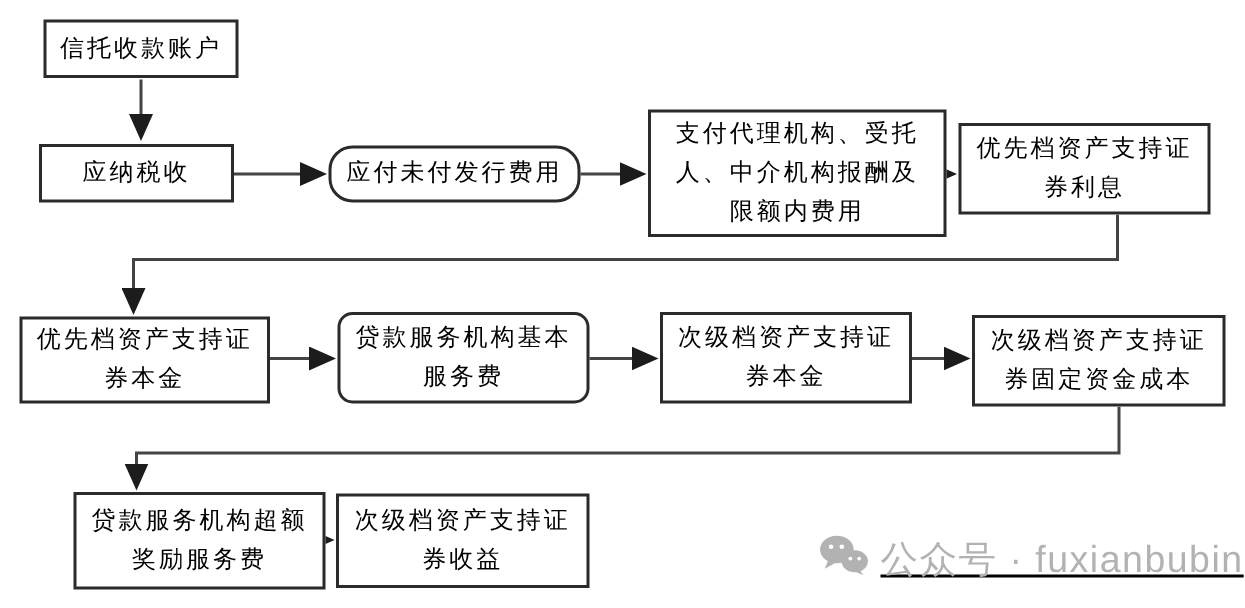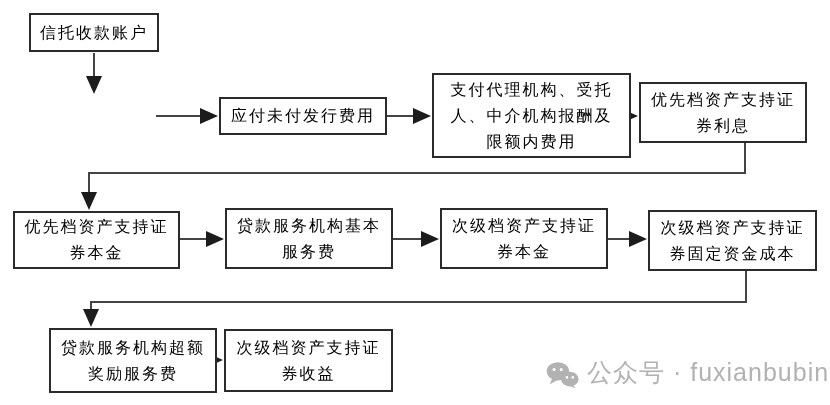--- a/index.html
+++ b/index.html
@@ -30,22 +30,23 @@
     color: #000000;
     font-size: 16px;
     line-height: 26px;
     letter-spacing: 2px;
   }
   .footer {
     position: absolute;
     left: 546px;
     top: 356px;
     display: flex;
-    align-items: flex-end;
+    align-items: flex-start;
     gap: 8px;
+    text-decoration: underline;
   }
   .footer .wechat-label {
     color: #b2b2b2;
     font-size: 25px;
     letter-spacing: 1px;
     white-space: nowrap;
   }
 </style>
 </head>
 <body>
@@ -67,34 +68,35 @@
       <path d="M180,239 L221,239" marker-end="url(#ah)"></path>
       <path d="M393,239 L436,239" marker-end="url(#ah)"></path>
       <path d="M608,239 L644,239" marker-end="url(#ah)"></path>
       <path d="M746,271 L746,302 L91,302 L91,324" marker-end="url(#ah)"></path>
       <path d="M177,360 L220,360" marker-end="url(#ah)"></path>
     </g>
   </svg>
 
   <div class="node" style="left:29px;  top:13px;  width:130px; height:39px;">信托收款账户</div>
 
+  <div class="node" style="left:26px;  top:96px;  width:130px; height:39px;">应纳税收</div>
 
-  <div class="node" style="left:219px; top:97px;  width:168px; height:38px;">应付未付发行费用</div>
+  <div class="node" style="left:219px; top:97px;  width:168px; height:38px;border-radius:16px;">应付未付发行费用</div>
 
   <div class="node" style="left:432px; top:73px;  width:199px; height:85px;">支付代理机构、受托
 人、中介机构报酬及
 限额内费用</div>
 
   <div class="node" style="left:639px; top:82px;  width:168px; height:61px;">优先档资产支持证
 券利息</div>
 
   <div class="node" style="left:13px;  top:211px; width:167px; height:58px;">优先档资产支持证
 券本金</div>
 
-  <div class="node" style="left:225px; top:208px; width:168px; height:61px;">贷款服务机构基本
+  <div class="node" style="left:225px; top:208px; width:168px; height:61px;border-radius:10px;">贷款服务机构基本
 服务费</div>
 
   <div class="node" style="left:440px; top:208px; width:168px; height:61px;">次级档资产支持证
 券本金</div>
 
   <div class="node" style="left:648px; top:210px; width:169px; height:61px;">次级档资产支持证
 券固定资金成本</div>
 
   <div class="node" style="left:9px;   top:328px; width:168px; height:65px;margin-left:40px;">贷款服务机构超额
 奖励服务费</div>

